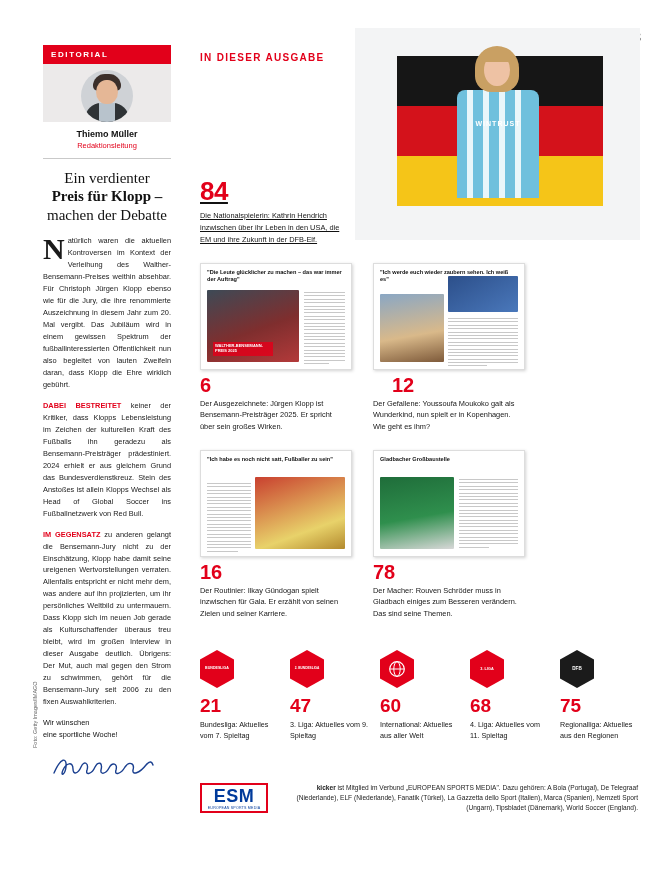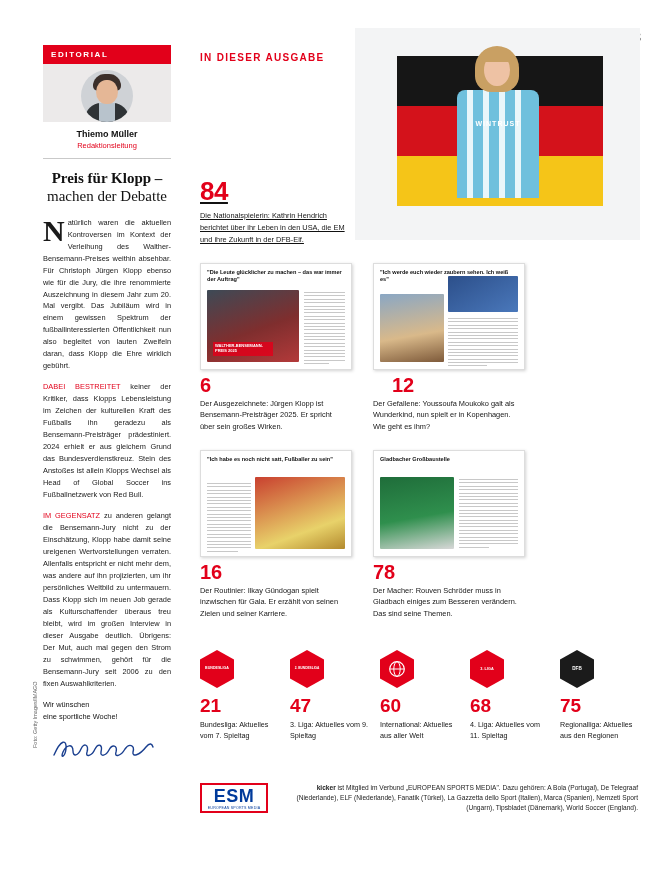--- a/index.html
+++ b/index.html
@@ -154,21 +154,21 @@
   .dropcap::first-letter {
     float: left;
     font-family: "Liberation Serif", serif;
     font-size: 30px;
     line-height: 0.86;
     font-weight: bold;
     padding: 1px 3px 0 0;
   }
   .lead-red {
     color: #e2001a;
-    font-weight: normal;
+    font-weight: bold;
   }
   .closing {
     margin-top: 2px;
     font-size: 7.4px;
     line-height: 1.62;
   }
   .signature {
     margin-top: 12px;
     height: 30px;
     position: relative;
@@ -443,20 +443,21 @@
         <div class="p-hair"></div>
         <div class="p-face"></div>
       </div>
     </div>
 
     <div class="ed-name">Thiemo Müller</div>
     <div class="ed-role">Redaktionsleitung</div>
     <div class="ed-rule"></div>
 
     <div class="headline">
+      <span class="h-light">Ein verdienter</span>
       <span class="h-bold">Preis für Klopp –</span>
       <span class="h-light2">machen der Debatte</span>
     </div>
 
     <div class="body-copy">
       <p class="dropcap">Natürlich waren die aktuellen Kontroversen im Kontext der Verleihung des Walther-Bensemann-Preises weithin absehbar. Für Christoph Jürgen Klopp ebenso wie für die Jury, die ihre renommierte Auszeichnung in diesem Jahr zum 20. Mal vergibt. Das Jubiläum wird in einem gewissen Spektrum der fußballinteressierten Öffentlichkeit nun also begleitet von lauten Zweifeln daran, dass Klopp die Ehre wirklich gebührt.</p>
       <p><span class="lead-red">DABEI BESTREITET</span><span> keiner der Kritiker, dass Klopps Lebensleistung im Zeichen der kulturellen Kraft des Fußballs ihn geradezu als Bensemann-Preisträger prädestiniert. 2024 erhielt er aus gleichem Grund das Bundesverdienstkreuz. Stein des Anstoßes ist allein Klopps Wechsel als Head of Global Soccer ins Fußballnetzwerk von Red Bull.</span></p>
       <p><span class="lead-red">IM GEGENSATZ</span><span> zu anderen gelangt die Bensemann-Jury nicht zu der Einschätzung, Klopp habe damit seine ureigenen Wertvorstellungen verraten. Allenfalls entspricht er nicht mehr dem, was andere auf ihn projizierten, um ihr persönliches Weltbild zu untermauern. Dass Klopp sich im neuen Job gerade als Kulturschaffender überaus treu bleibt, wird im großen Interview in dieser Ausgabe deutlich. Übrigens: Der Mut, auch mal gegen den Strom zu schwimmen, gehört für die Bensemann-Jury seit 2006 zu den fixen Auswahlkriterien.</span></p>
     </div>
 
@@ -493,21 +494,21 @@
     </div>
     <div class="player-head">
       <div class="hair"></div>
       <div class="face"></div>
       <div class="hair-front"></div>
     </div>
   </div>
 
   <div class="promo84">
     <div class="big-num">84</div>
-    <div class="promo-text">Die Nationalspielerin: Kathrin Hendrich berichtet über ihr Leben in den USA, die EM und ihre Zukunft in der DFB-Elf.</div>
+    <div class="promo-text">Die Nationalspielerin: Kathrin Hendrich inzwischen über ihr Leben in den USA, die EM und ihre Zukunft in der DFB-Elf.</div>
   </div>
 
   <div class="thumb" style="left:190px; top:263px; width:150px; height:105px;">
     <div class="t-head">"Die Leute glücklicher zu machen – das war immer der Auftrag"</div>
     <div class="t-img" style="left:6px; top:26px; width:92px; height:72px; background:linear-gradient(160deg,#3d4a56,#7f2e2e 55%,#b33a3a);"></div>
     <div style="position:absolute;left:12px;top:78px;width:60px;height:14px;background:rgba(225,0,26,.85);color:#fff;font-size:4px;font-weight:bold;padding:2px;box-sizing:border-box;line-height:1.2;">WALTHER-BENSEMANN-PREIS 2025</div>
     <div class="t-lines" style="left:103px; top:28px; width:41px;">
       <i></i>
         <i></i>
         <i></i>

